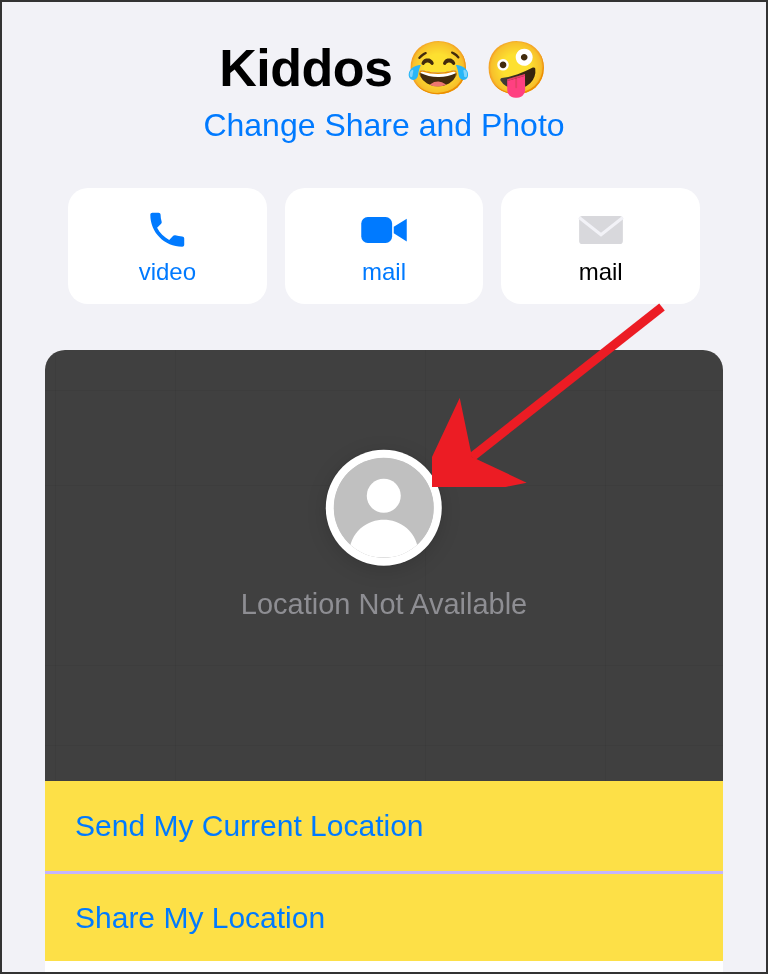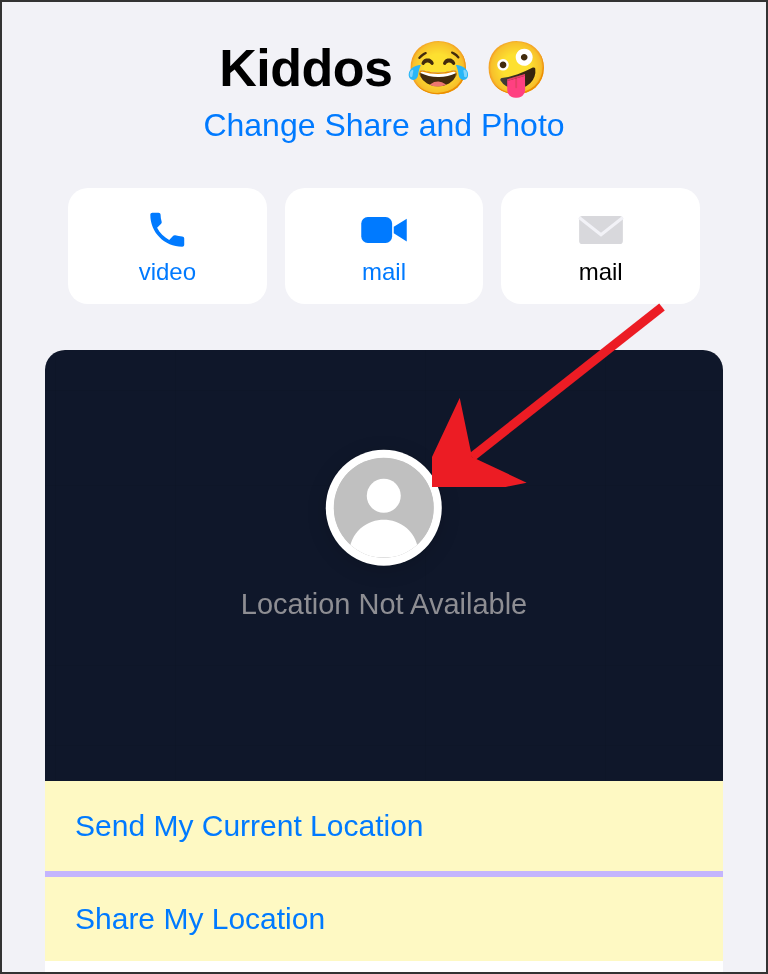--- a/index.html
+++ b/index.html
@@ -49,21 +49,21 @@
     .map-card {
       margin: 46px 43px 0 43px;
       height: 650px;
       background: #fff;
       border-radius: 20px;
       overflow: hidden;
       position: relative;
     }
     .map-area {
       height: 431px;
-      background: #0f172a;
+      background: #404040;
       position: relative;
       overflow: hidden;
       padding-left: 19px;
     }
     .grid-line-v, .grid-line-h { position: absolute; background: rgba(0,0,0,0.035); }
     .grid-line-v { width: 1px; height: 100%; top:0; }
     .grid-line-h { height: 1px; width: 100%; left:0; }
     .map-center {
       position: absolute;
       left: 50%; top: 50%;
@@ -83,29 +83,29 @@
       background: #c0c0c0;
       display:flex; align-items:center; justify-content:center;
       overflow:hidden;
     }
     .loc-text {
       font-size: 29px;
       color: #8e8e93;
       margin-top: 22px;
       white-space: nowrap;
     }
-    .list-rows { background: #fef9c3; }
+    .list-rows { background: #fde047; }
     .list-row {
       height: 90px;
       padding: 0 30px;
       display: flex;
       align-items: center;
       font-size: 30px;
       color: #007aff;
-      border-top: 6px solid #c4b5fd;
+      border-top: 3px solid #c4b5fd;
     }
     .list-row:first-child { border-top: none; }
     svg { display:block; }
     .arrow-annot {
       position:absolute;
       left: 430px;
       top: 295px;
       pointer-events:none;
     }
   </style>

